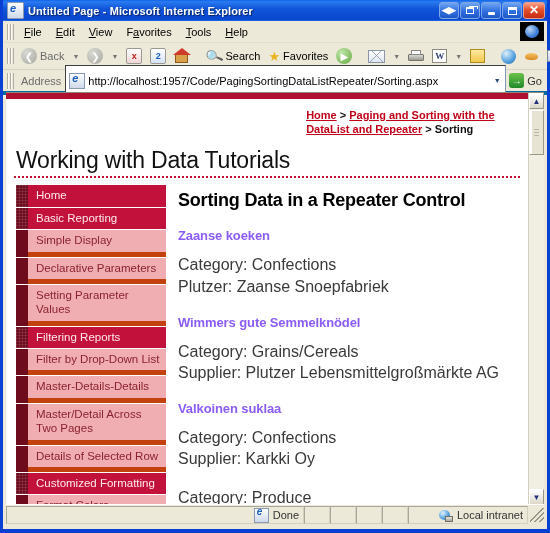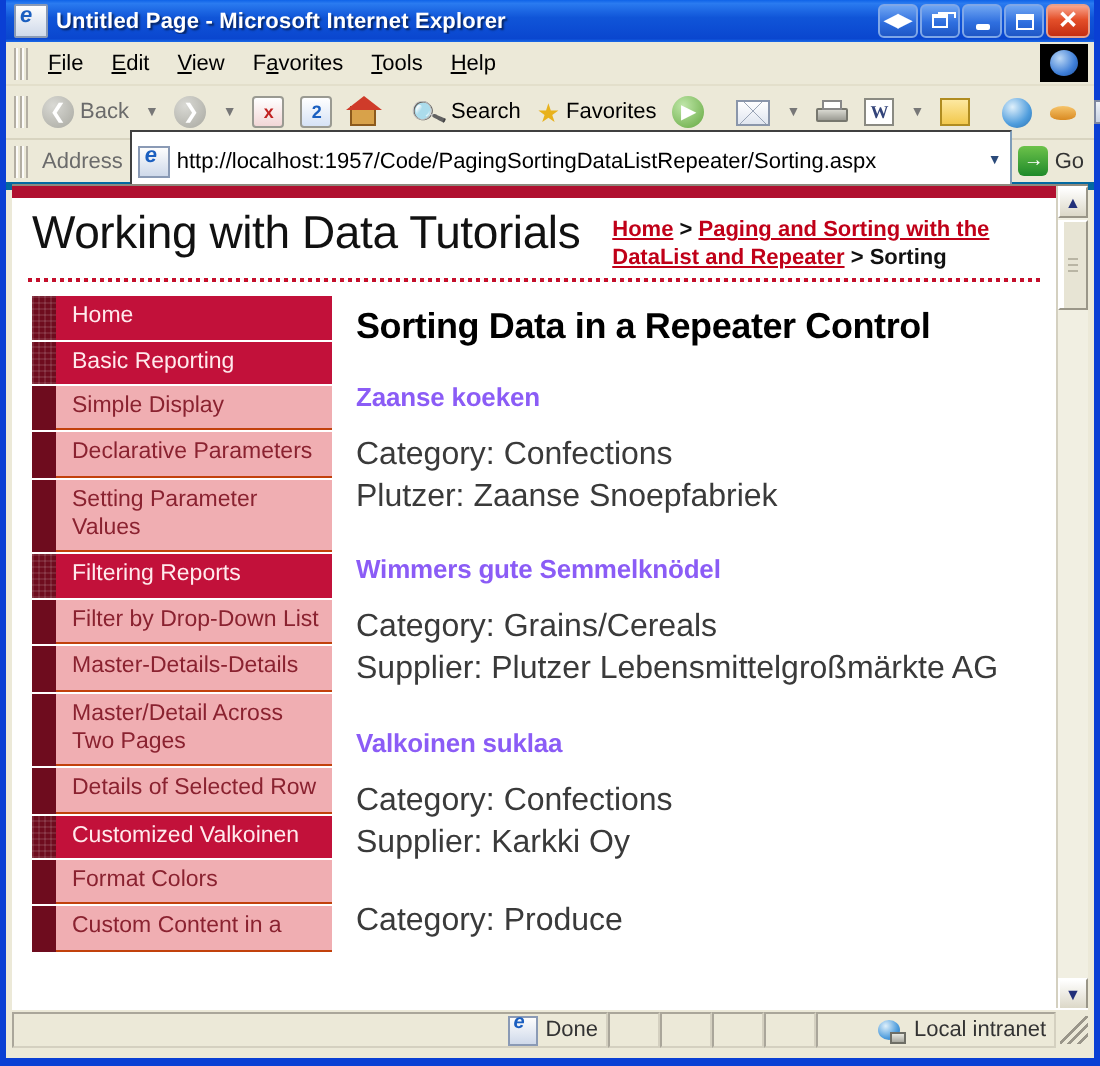--- a/index.html
+++ b/index.html
@@ -140,21 +140,21 @@
   .pagewrap{
     position:absolute;left:3px;right:3px;top:92px;bottom:24px;
     background:#fff;overflow:hidden;
     border-top:1px solid #8e8a7e;
   }
   .pagescroll{position:absolute;left:0;top:0;right:16px;bottom:0;overflow:hidden;background:#fff;}
   .topbar{height:6px;background:#b01030;}
   .headrow{display:flex;align-items:flex-start;padding:4px 6px 0 10px;}
   .site-title{
     font-size:23px;color:#111;white-space:nowrap;flex:0 0 auto;
-    letter-spacing:-.2px;line-height:1.15;
+    letter-spacing:-.2px;line-height:1.15;margin-top:44px;
   }
   .crumbs{
     flex:1 1 auto;font-size:11px;font-weight:bold;line-height:1.28;
     padding-left:16px;padding-top:5px;color:#111;
   }
   .crumbs a{color:#c00018;text-decoration:underline;}
   .crumb-sep{color:#111;}
   .dots{
     height:0;border-top:2px dotted #c4102c;margin:3px 8px 0 8px;
   }
@@ -170,21 +170,21 @@
                      repeating-linear-gradient(90deg,rgba(255,255,255,.10) 0 1px,transparent 1px 3px);
   }
   .nav-top .lbl{
     padding:3px 6px 4px 8px;font-size:11.5px;color:#ffe9ec;line-height:1.25;flex:1 1 auto;
   }
   .nav-sub{display:flex;align-items:stretch;margin-bottom:1px;}
   .nav-sub .stripe{width:12px;flex:0 0 auto;background:#6e0c1e;}
   .nav-sub .lbl{
     flex:1 1 auto;background:#f0aeb2;padding:3px 6px 4px 8px;
     font-size:11.5px;color:#8a2230;line-height:1.25;
-    border-bottom:1px solid #c2410c;
+    border-bottom:5px solid #c2410c;
   }
   .content{
     flex:1 1 auto;padding:8px 10px 0 12px;box-sizing:border-box;min-width:0;
   }
   h1.page-h{
     font-size:18px;font-weight:bold;color:#000;margin:4px 0 16px 0;
     line-height:1.22;letter-spacing:-.2px;
   }
   .prod{margin:0 0 18px 0;}
   .prod-name{font-size:13px;font-weight:bold;color:#8b5cf6;margin-bottom:11px;letter-spacing:-.1px;}
@@ -416,21 +416,21 @@
           <div class="nav-sub">
             <div class="stripe"></div>
             <div class="lbl">Master/Detail Across Two Pages</div>
           </div>
           <div class="nav-sub">
             <div class="stripe"></div>
             <div class="lbl">Details of Selected Row</div>
           </div>
           <div class="nav-top">
             <div class="stripe"></div>
-            <div class="lbl">Customized Valkoinen</div>
+            <div class="lbl">Customized Formatting</div>
           </div>
           <div class="nav-sub">
             <div class="stripe"></div>
             <div class="lbl">Format Colors</div>
           </div>
           <div class="nav-sub">
             <div class="stripe"></div>
             <div class="lbl">Custom Content in a</div>
           </div>
 

